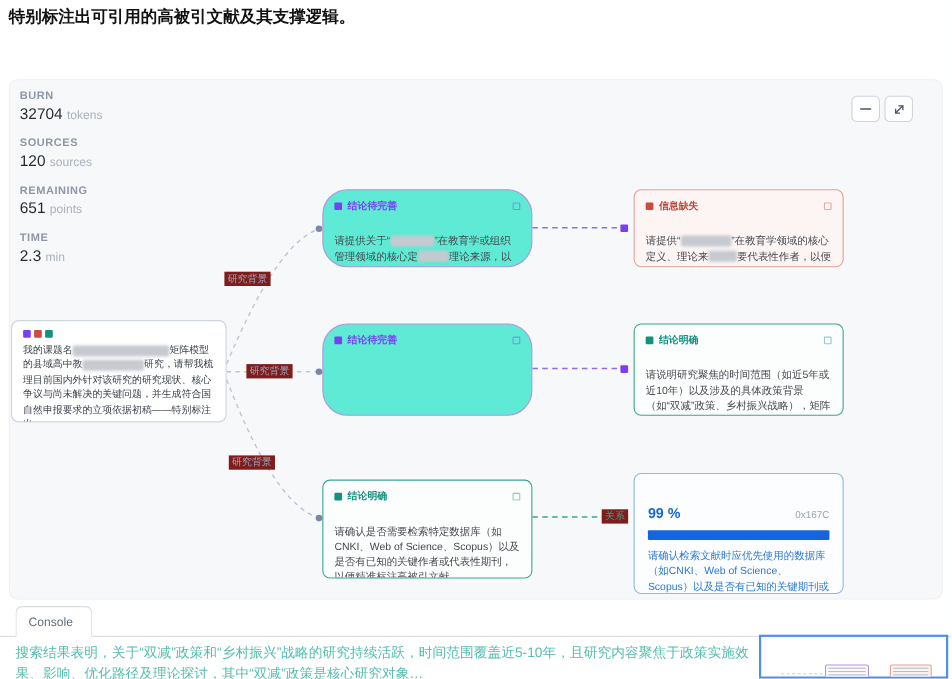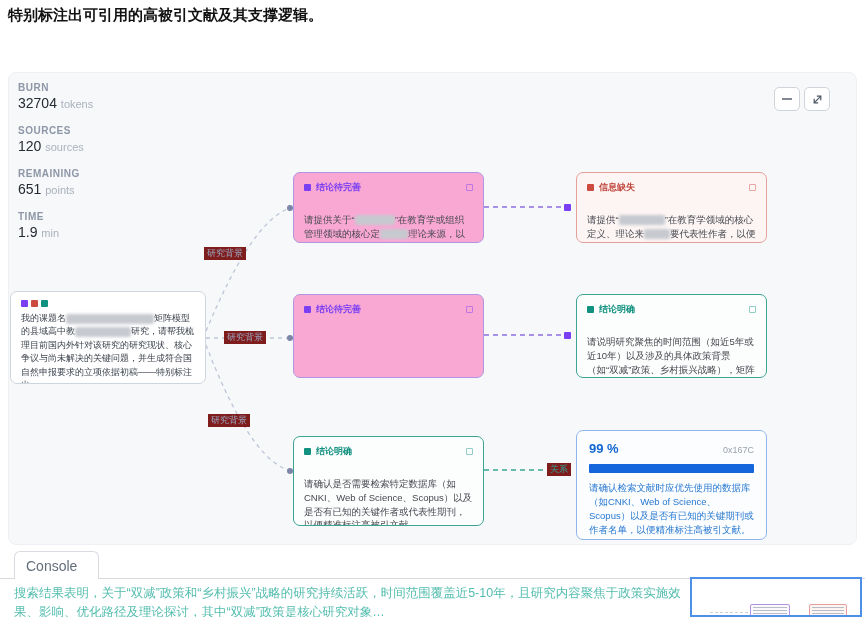--- a/index.html
+++ b/index.html
@@ -30,48 +30,48 @@
 
   
   .card { position:absolute; width:191px; border:1px solid #cfd5dd; border-radius:7px;
           background:#fff; padding:8px 10px; overflow:hidden; }
   .card-head { display:flex; align-items:center; gap:5px; }
   .sq { width:7px; height:7px; border-radius:1px; flex:none; }
   .card-title { font-size:9px; font-weight:bold; flex:1; }
   .mini-box { width:7px; height:7px; border:1px solid currentColor; border-radius:1px; opacity:.45; flex:none; }
   .card-body { margin-top:19px; font-size:9.5px; line-height:13.8px; color:#45484f; }
 
-  .purple { background:#f9a8d4; border-color:#b195e0; }
+  .purple { background:#5eead4; border-color:#b195e0;border-radius:23px; }
   .purple .card-title { color:#7a3ff2; } .purple .sq { background:#7a3ff2; } .purple .mini-box { color:#7a3ff2; }
   .redc   { background:#fdf5f4; border-color:#e5a09a; }
   .redc .card-title { color:#c0453a; } .redc .sq { background:#cc4a3e; } .redc .mini-box { color:#cc4a3e; }
   .tealc  { background:#fcfdfd; border-color:#3aa593; }
   .tealc .card-title { color:#11917f; } .tealc .sq { background:#11917f; } .tealc .mini-box { color:#11917f; }
-  .bluec  { background:#fbfdff; border-color:#8fb6ec; padding:10px 12px; }
+  .bluec  { background:#fbfdff; border-color:#8fb6ec; padding:28px 12px; }
 
   .root-card { position:absolute; left:10px; top:291px; width:196px; height:93px; background:#fff;
                border:1px solid #cfd5dd; border-radius:7px; padding:8px 10px; overflow:hidden; }
   .root-dots { display:flex; gap:3px; }
   .root-dots span { width:7px; height:7px; border-radius:1px; }
   .root-text { margin-top:5px; font-size:9px; line-height:13.4px; color:#3c434d; }
 
   .redact { display:inline-block; height:10px; background:#c6c9cf; border-radius:2px;
             filter:blur(1.5px); vertical-align:middle; }
 
   .pct-row { display:flex; align-items:baseline; justify-content:space-between; }
   .pct { font-size:13px; font-weight:bold; color:#1467d2; }
   .hexid { font-size:9px; color:#9aa3ad; }
   .pbar { margin:8px 0 8px 0; height:9px; background:#1565dd; border-radius:1px; width:100%; }
   .blue-body { font-size:9.5px; line-height:14px; color:#2979d0; }
 
   
   .console-line { position:absolute; left:0; top:578px; width:865px; height:1px; background:#d7dbe0; }
-  .console-tab { position:absolute; left:14px; top:551px; width:85px; height:28px; background:#fff;
+  .console-tab { position:absolute; left:14px; top:551px; width:70px; height:28px; background:#fff;
                  border:1px solid #d7dbe0; border-bottom:none; border-radius:6px 6px 0 0;
-                 font-size:14px; color:#636e7b; display:flex; align-items:center; padding-left:11px; z-index:2; }
+                 font-size:11px; color:#636e7b; display:flex; align-items:center; padding-left:11px; z-index:2; }
   .console-text { position:absolute; left:14px; top:584px; width:676px; font-size:12.5px;
                   line-height:19px; color:#53bdae; }
 
   
   .minimap { position:absolute; left:690px; top:577px; width:172px; height:40px; background:#fff;
              border:2px solid #4d90e8; overflow:hidden; z-index:3; }
   .mini-card { position:absolute; border-radius:2px; }
   .mini-card i { display:block; height:1px; background:#b9bec6; margin:2px 2px 0 2px; }
   .mini-purple { left:58px; top:25px; width:40px; height:18px; border:1px solid #b195e0; background:#fbf9fe; }
   .mini-red { left:117px; top:25px; width:38px; height:18px; border:1px solid #e5a09a; background:#fdf5f4; }
@@ -115,21 +115,21 @@
     <div class="stat-value"><span>120</span>
       <span class="stat-unit">sources</span></div>
   </div>
   <div class="stat">
     <div class="stat-label">REMAINING</div>
     <div class="stat-value"><span>651</span>
       <span class="stat-unit">points</span></div>
   </div>
   <div class="stat">
     <div class="stat-label">TIME</div>
-    <div class="stat-value"><span>1.9</span>
+    <div class="stat-value"><span>2.3</span>
       <span class="stat-unit">min</span></div>
   </div>
 </div>
 
 <div class="tool-btn" style="left:774px; top:87px;">
   <svg width="12" height="12" viewBox="0 0 12 12">
     <line x1="1" y1="6" x2="11" y2="6" stroke="#4b5563" stroke-width="1.4"></line>
     </svg>
 </div>
 <div class="tool-btn" style="left:804px; top:87px;">

